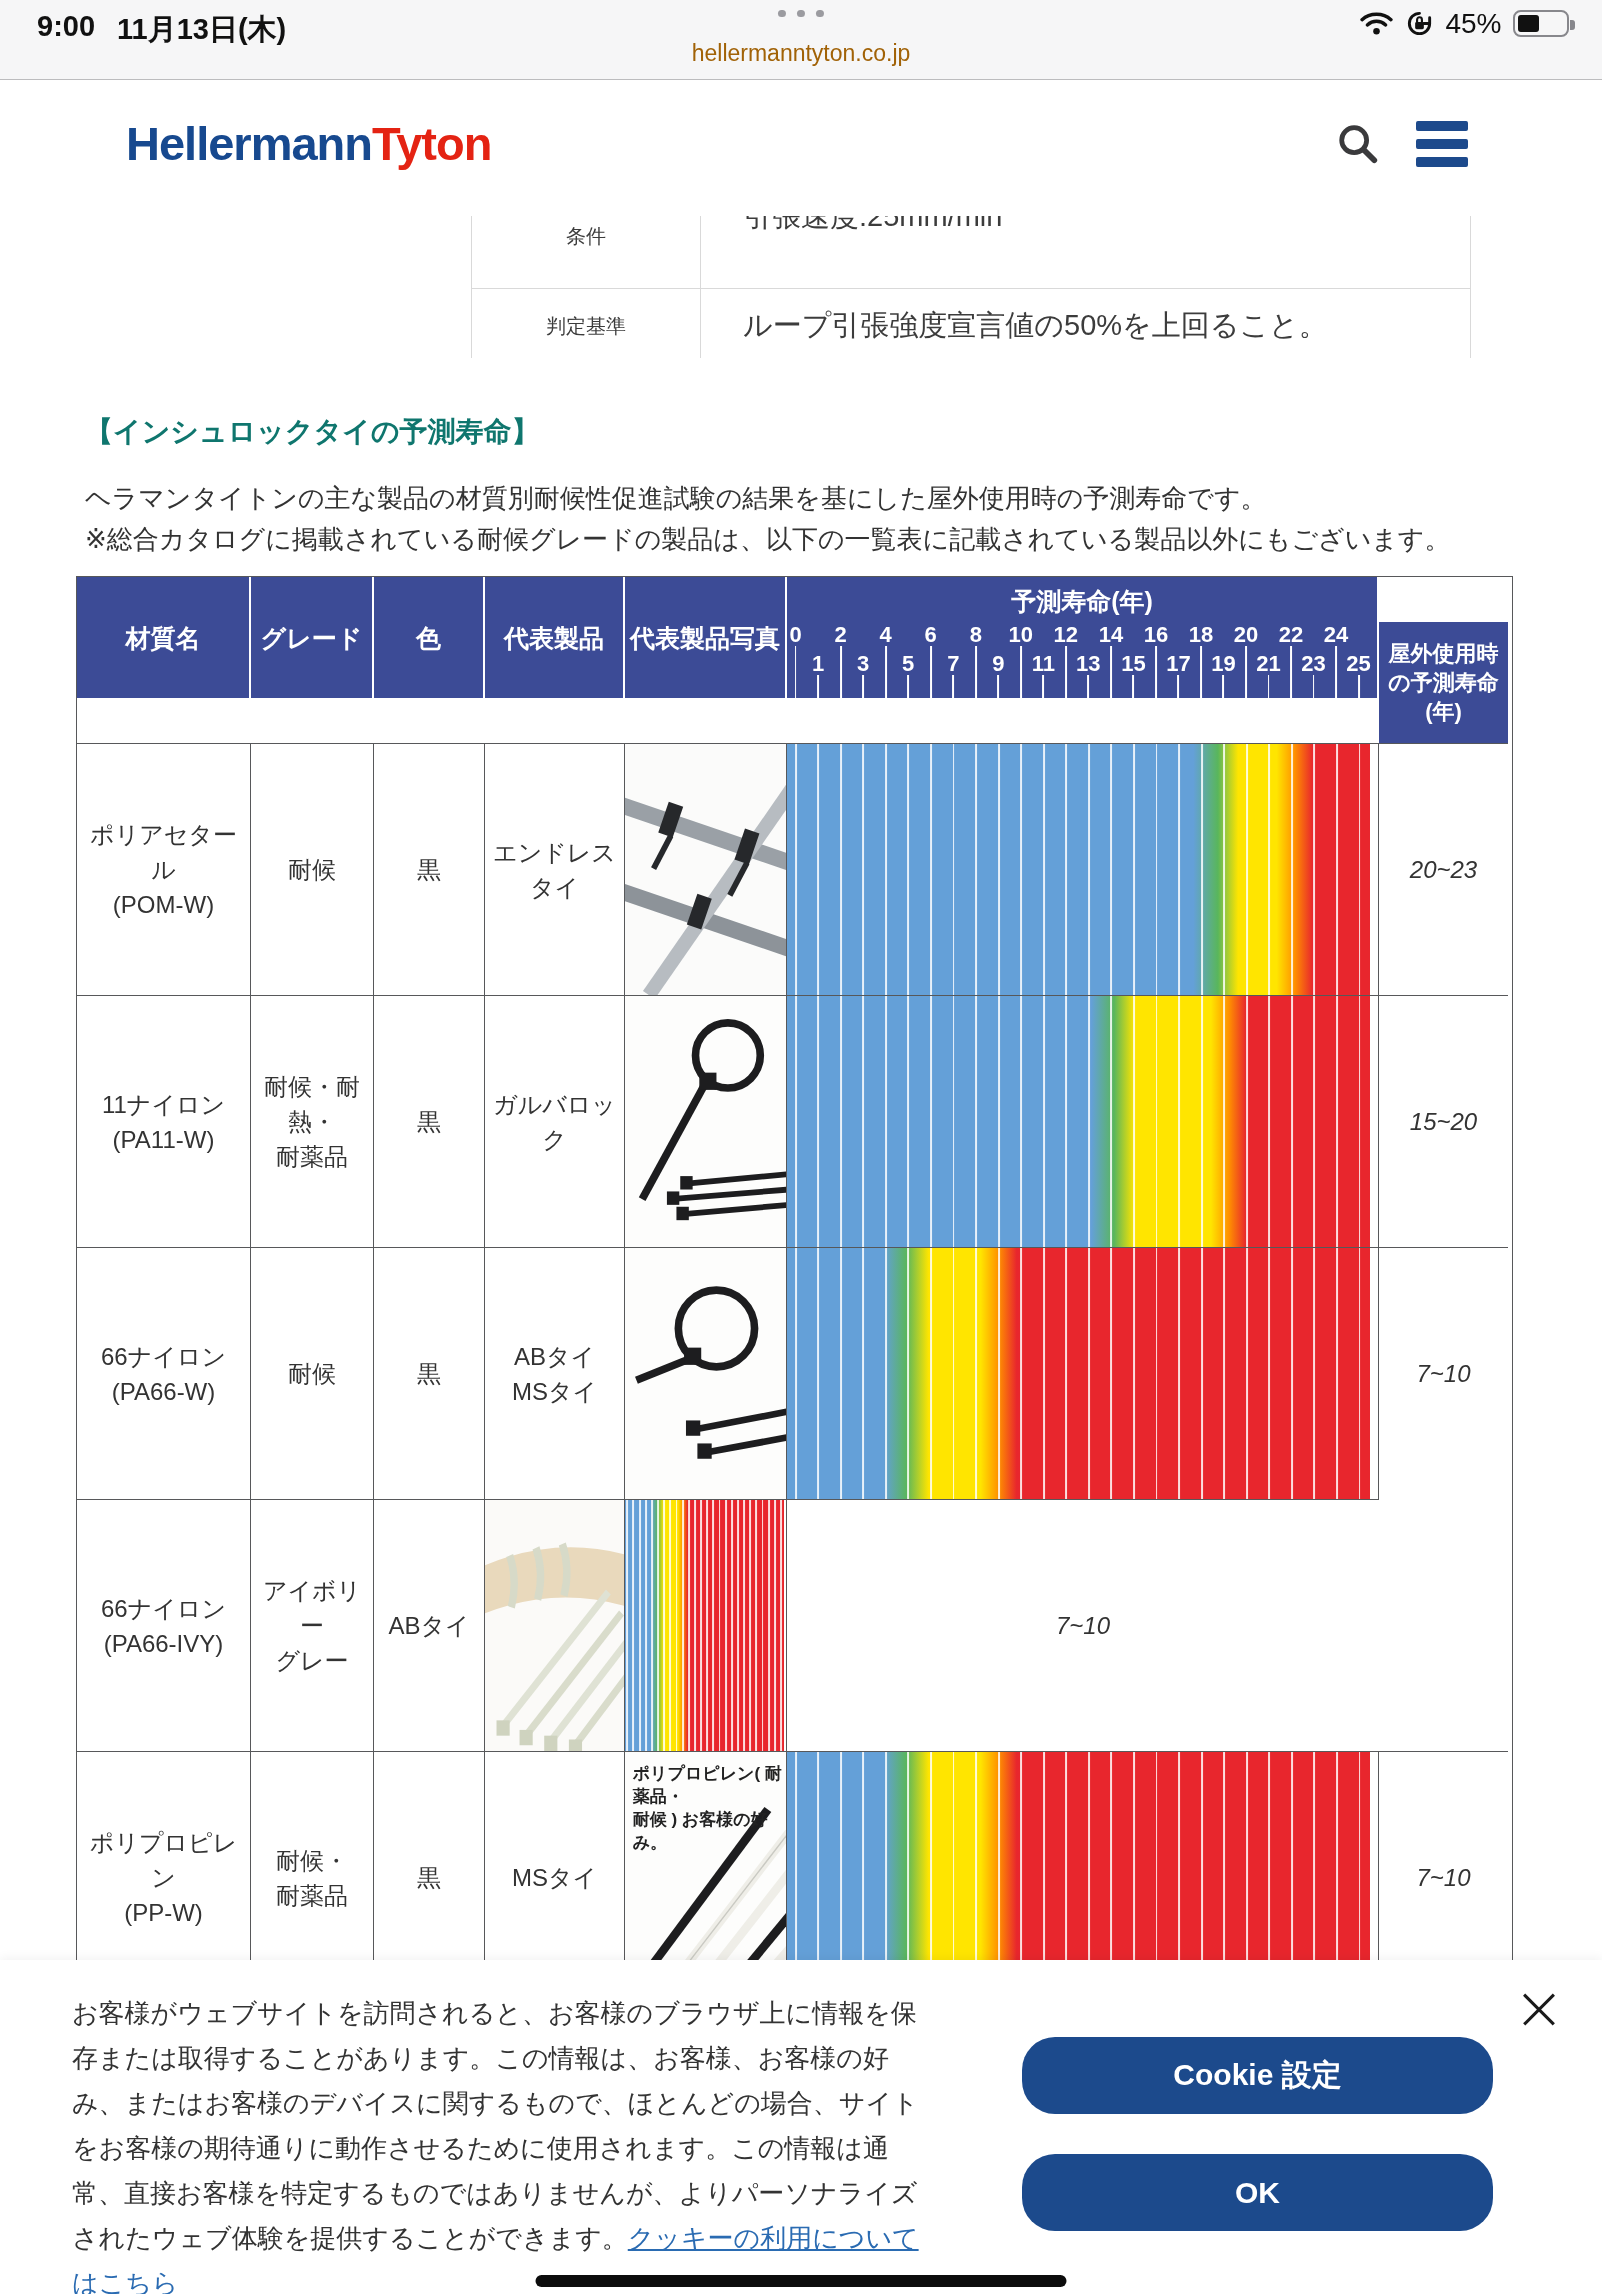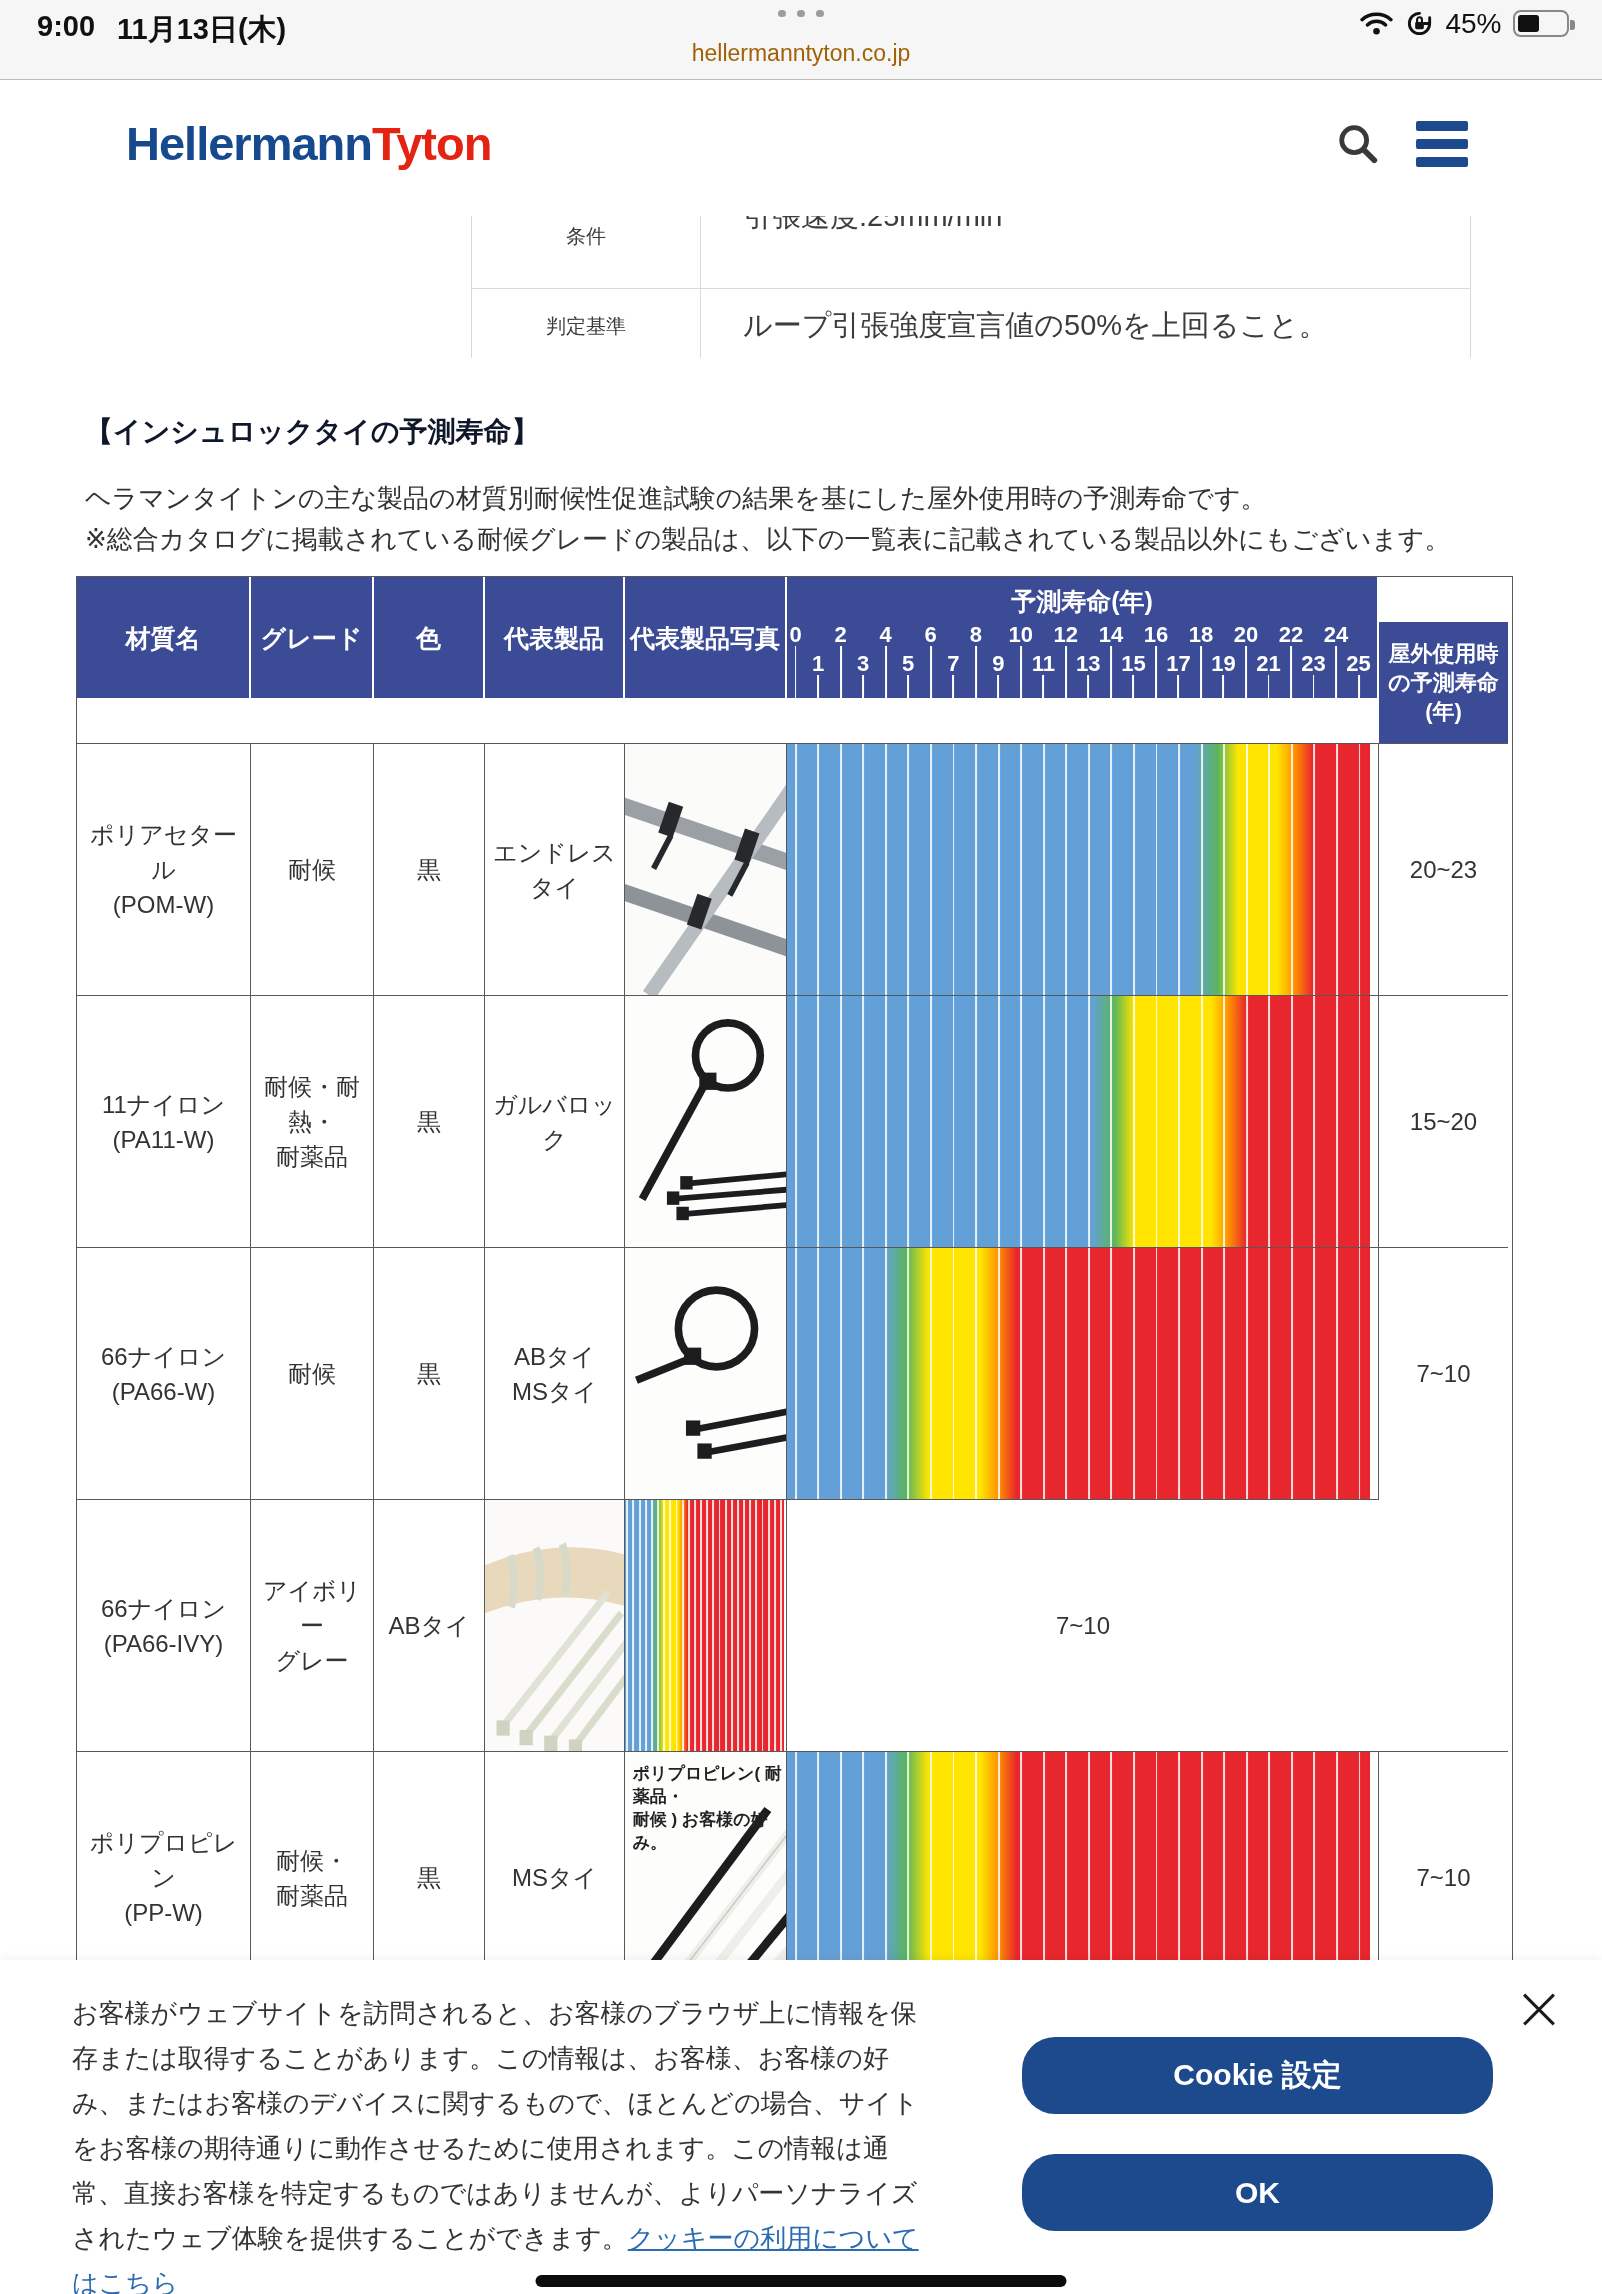--- a/index.html
+++ b/index.html
@@ -31,41 +31,41 @@
   
   .spec-clip{position:absolute;left:471px;top:216px;width:1000px;height:142px;overflow:hidden;}
   .spec-table{margin-top:-72px;width:100%;border-collapse:collapse;}
   .spec-table td{border:1.9px solid #d9d9d9;color:#3c3c3c;background:#fff;}
   .spec-table .lbl{width:229px;text-align:center;font-size:20px;white-space:pre-line;line-height:38px;}
   .spec-table .val{font-size:29px;padding:17.3px 11.5px 17.3px 42px;}
   .spec-r1{height:144px;}
   .spec-r2{height:75px;}
 
   
-  .sec-heading{position:absolute;left:85px;top:413px;font-size:28px;font-weight:bold;color:#0f172a;}
+  .sec-heading{position:absolute;left:85px;top:413px;font-size:28px;font-weight:bold;color:#0f766e;}
   .sec-paras{position:absolute;left:85px;top:478px;width:1441px;font-size:26px;color:#333;line-height:41px;white-space:pre-line;}
 
   
   .ltable{position:absolute;left:76px;top:576px;width:1437px;border:1.9px solid #57585a;}
   .lrow{display:grid;grid-template-columns:174px 123px 111px 140px 162px 592px 129px;}
   .lhead .lcell{background:#3c4b96;color:#fff;font-weight:bold;font-size:25px;border-right:2.9px solid #fff;display:flex;align-items:center;justify-content:center;text-align:center;height:121px;white-space:pre-line;line-height:32px;}
   .lhead .lcell:last-child{border-right:none;}
   .lhead .chart-h{position:relative;display:block;}
   .chart-title{position:absolute;left:0;right:0;top:7.7px;text-align:center;font-size:25px;font-weight:bold;}
   .yr{position:absolute;transform:translateX(-50%);font-size:22px;font-weight:bold;color:#fff;}
   .tick{position:absolute;width:1.9px;background:#fff;transform:translateX(-50%);}
   .lbody .lcell{background:#fff;border-right:1.9px solid #57585a;border-top:1.9px solid #57585a;height:252px;display:flex;align-items:center;justify-content:center;text-align:center;font-size:24px;color:#333;white-space:pre-line;line-height:35px;padding:3.8px;}
   .lbody .lcell:last-child{border-right:none;}
   .lbody .photo{padding:0;overflow:hidden;position:relative;}
   .photo svg{width:100%;height:100%;display:block;}
   .photo-note{position:absolute;left:7.7px;top:9.6px;font-size:17px;color:#222;text-align:left;line-height:23px;white-space:pre-line;font-weight:bold;}
   .lbody .chart-c{padding:0;position:relative;}
   .lifebar{position:absolute;left:0;top:0;bottom:0;width:98.6%;}
   .gline{position:absolute;top:0;bottom:0;width:1.9px;background:rgba(255,255,255,.85);transform:translateX(-50%);}
-  .valcell{font-size:26px;color:#3a3a3a;}
+  .valcell{font-size:26px;color:#3a3a3a;font-style:italic;}
 
   
   .cookie{position:absolute;left:0;top:1960px;width:1602px;height:334px;background:#fff;box-shadow:0 -2.9px 9.6px rgba(0,0,0,.05);}
   .cookie-close{position:absolute;right:42px;top:29px;width:42px;height:42px;cursor:pointer;}
   .cookie-close span{position:absolute;left:0;top:19px;width:42px;height:2.9px;background:#1a1a1a;}
   .cookie-close .a{transform:rotate(45deg);}
   .cookie-close .b{transform:rotate(-45deg);}
   .cookie-text{position:absolute;left:72px;top:31px;width:865px;font-size:26px;color:#333;line-height:45px;}
   .cookie-link{color:#2a6bb2;text-decoration:underline;cursor:pointer;}
   .cookie-btns{position:absolute;right:109px;top:77px;width:471px;display:flex;flex-direction:column;gap:40px;}

